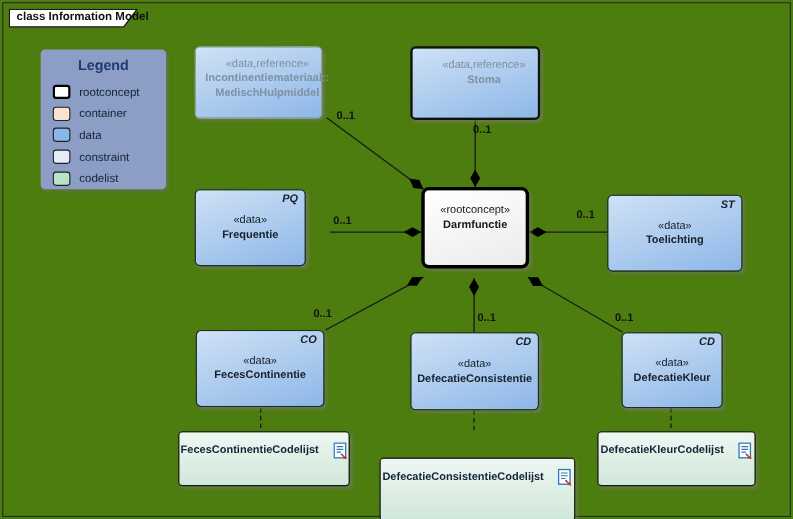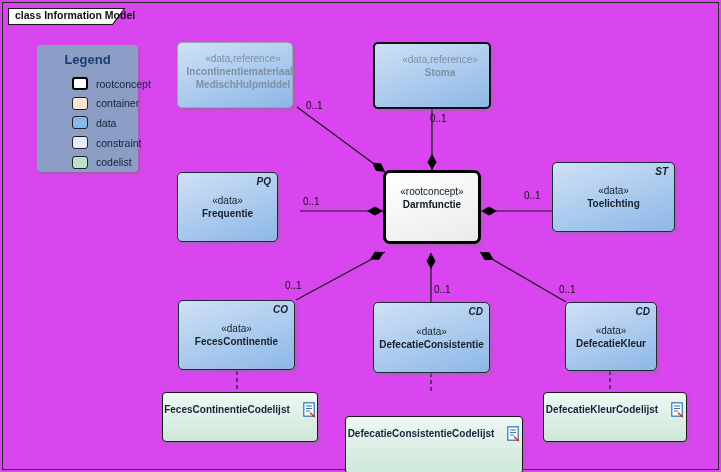--- a/index.html
+++ b/index.html
@@ -1,30 +1,30 @@
 <!DOCTYPE html>
 <html><head>
 <meta charset="utf-8">
 <style>
   html,body{margin:0;padding:0;background:#fff;}
   #canvas{
-    position:relative;width:721px;height:472px;background:#d946ef;
+    position:relative;width:721px;height:472px;background:#4d7c0f;
     font-family:"Liberation Sans",sans-serif;overflow:hidden;
     -webkit-font-smoothing:antialiased;
   }
   .frame-border{position:absolute;inset:2px;border:1px solid #2a2a2a;pointer-events:none;}
   .tab-wrap{position:absolute;left:8px;top:8px;width:130px;height:18px;}
   .tab-label{position:absolute;left:15px;top:9px;font-size:10.5px;font-weight:bold;color:#111;white-space:nowrap;}
 
   
-  .legend{position:absolute;left:37px;top:45px;width:101px;height:127px;background:#8c9dc6;
+  .legend{position:absolute;left:37px;top:45px;width:114px;height:127px;background:#8c9dc6;
     border-radius:4px;box-shadow:2px 2px 3px rgba(110,110,110,.45);
     display:flex;flex-direction:column;align-items:stretch;padding-top:7px;box-sizing:border-box;}
   .legend-title{text-align:center;font-size:13px;font-weight:bold;color:#1e3a6e;margin-bottom:7px;}
-  .legend-item{display:flex;align-items:center;gap:8px;padding-left:11px;height:20px;margin-left:24px;}
+  .legend-item{display:flex;align-items:center;gap:8px;padding-left:11px;height:20px;}
   .swatch{width:16px;height:13px;border:1px solid #222;border-radius:3px;box-sizing:border-box;flex:none;}
   .swatch.thick{border:2.5px solid #000;}
   .legend-item-label{font-size:10.5px;color:#14233b;}
 
   
   .node{position:absolute;box-sizing:border-box;border-radius:5px;
     box-shadow:2px 2px 3px rgba(125,125,125,.5);
     display:flex;flex-direction:column;align-items:center;justify-content:center;
     font-size:10px;line-height:13px;text-align:center;color:#16202c;}
   .node .nname{font-weight:bold;}
@@ -38,21 +38,21 @@
   .type-init{position:absolute;top:2px;right:6px;font-style:italic;font-weight:bold;font-size:10px;color:#16202c;}
 
   
   .codelist{position:absolute;box-sizing:border-box;border:1.5px solid #1a1a1a;border-radius:4px;
     background:linear-gradient(180deg,#eef7f2 0%,#cfe7da 100%);
     box-shadow:2px 2px 3px rgba(125,125,125,.5);
     display:flex;flex-direction:row;justify-content:center;align-items:flex-start;
     gap:13px;padding-top:9px;font-size:10px;color:#14233b;}
   .codelist .nname{font-weight:bold;line-height:15px;}
 
-  .mult{position:absolute;font-size:10px;font-weight:normal;color:#111;white-space:nowrap;}
+  .mult{position:absolute;font-size:10px;font-weight:bold;color:#111;white-space:nowrap;}
   svg.layer{position:absolute;left:0;top:0;}
 </style>
 </head>
 <body>
 
 <div id="canvas">
 
   <div class="frame-border"></div>
 
   <div class="tab-wrap">
@@ -127,21 +127,21 @@
     <span class="stereo">«rootconcept»</span>
     <span class="nname">Darmfunctie</span>
   </div>
 
   <div class="node node-data" style="left:177px;top:172px;width:101px;height:70px;">
     <span class="type-init">PQ</span>
     <span class="stereo">«data»</span>
     <span class="nname">Frequentie</span>
   </div>
 
-  <div class="node node-data" style="left:552px;top:162px;width:123px;height:70px;">
+  <div class="node node-data" style="left:552px;top:177px;width:123px;height:70px;">
     <span class="type-init">ST</span>
     <span class="stereo">«data»</span>
     <span class="nname">Toelichting</span>
   </div>
 
   <div class="node node-data" style="left:178px;top:300px;width:117px;height:70px;">
     <span class="type-init">CO</span>
     <span class="stereo">«data»</span>
     <span class="nname">FecesContinentie</span>
   </div>

